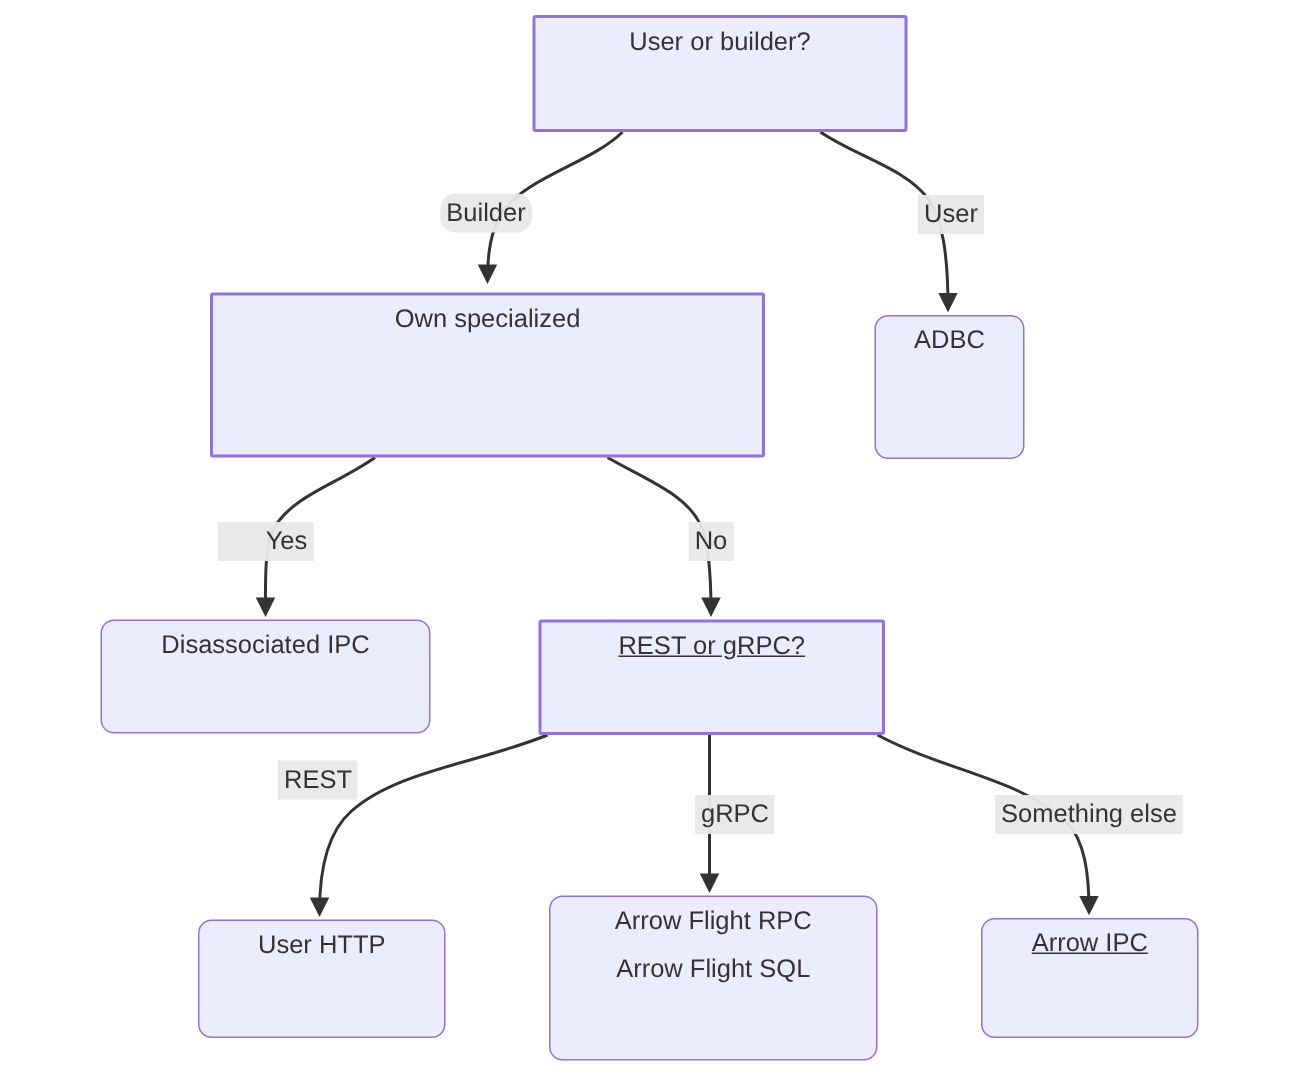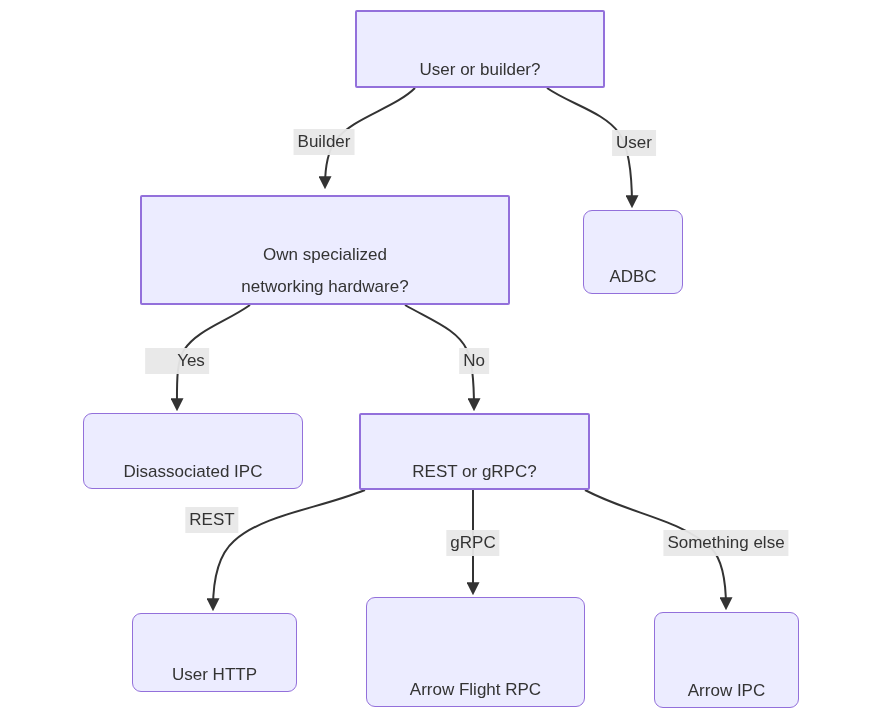--- a/index.html
+++ b/index.html
@@ -29,21 +29,21 @@
     stroke-width: 2px;
   }
   .node {
     position: absolute;
     box-sizing: border-box;
     background: #ECECFF;
     border: 1.5px solid #9370DB;
     display: flex;
     flex-direction: column;
     align-items: center;
-    justify-content: flex-end;
+    justify-content: flex-start;
     text-align: center;
     font-size: 17px;
     line-height: 32px;
     color: #333333;
   }
   .node.square {
     border-radius: 2px;
     border-width: 2px;
   }
   .node.round {
@@ -79,54 +79,54 @@
     <path class="edge" d="M473,490 L473,592" marker-end="url(#arrowhead)"></path>
     <path class="edge" d="M585,490 C630,514 680,519 711,548 C723,560 726,582 726,607" marker-end="url(#arrowhead)"></path>
   </svg>
 
   <div class="node square" style="left:355px; top:10px; width:250px; height:78px;">
     <span>User or builder?</span>
   </div>
 
   <div class="node square" style="left:140px; top:195px; width:370px; height:110px;">
     <span>Own specialized</span>
-    <span>networking hardware?</span>
   </div>
 
-  <div class="node round" style="left:583px; top:210px; width:100px; height:84px;">
+  <div class="node round" style="left:583px; top:210px; width:100px; height:96px;">
     <span>ADBC</span>
   </div>
 
-  <div class="node round" style="left:67px; top:413px; width:220px; height:76px;margin-left:16px;">
+  <div class="node round" style="left:67px; top:413px; width:220px; height:76px;">
     <span>Disassociated IPC</span>
   </div>
 
-  <div class="node square" style="left:359px; top:413px; width:231px; height:77px;">
+  <div class="node square" style="left:359px; top:413px; width:231px; height:77px;text-decoration:underline;">
     <span>REST or gRPC?</span>
   </div>
 
   <div class="node round" style="left:132px; top:613px; width:165px; height:79px;">
     <span>User HTTP</span>
   </div>
 
   <div class="node round" style="left:366px; top:597px; width:219px; height:110px;">
     <span>Arrow Flight RPC</span>
+    <span>Arrow Flight SQL</span>
   </div>
 
-  <div class="node round" style="left:654px; top:612px; width:145px; height:96px;">
+  <div class="node round" style="left:654px; top:612px; width:145px; height:80px;text-decoration:underline;">
     <span>Arrow IPC</span>
   </div>
 
-  <div class="edge-label" style="left:324px; top:142px;">Builder</div>
+  <div class="edge-label" style="left:324px; top:142px;border-radius:10px;">Builder</div>
 
   <div class="edge-label" style="left:634px; top:143px;">User</div>
 
   <div class="edge-label" style="left:177px; top:361px;padding-left:32px;">Yes</div>
 
   <div class="edge-label" style="left:474px; top:361px;">No</div>
 
   <div class="edge-label" style="left:212px; top:520px;">REST</div>
 
-  <div class="edge-label" style="left:473px; top:543px;">gRPC</div>
+  <div class="edge-label" style="left:490px; top:543px;">gRPC</div>
 
   <div class="edge-label" style="left:726px; top:543px;">Something else</div>
 
 </div>
 
 </body></html>

